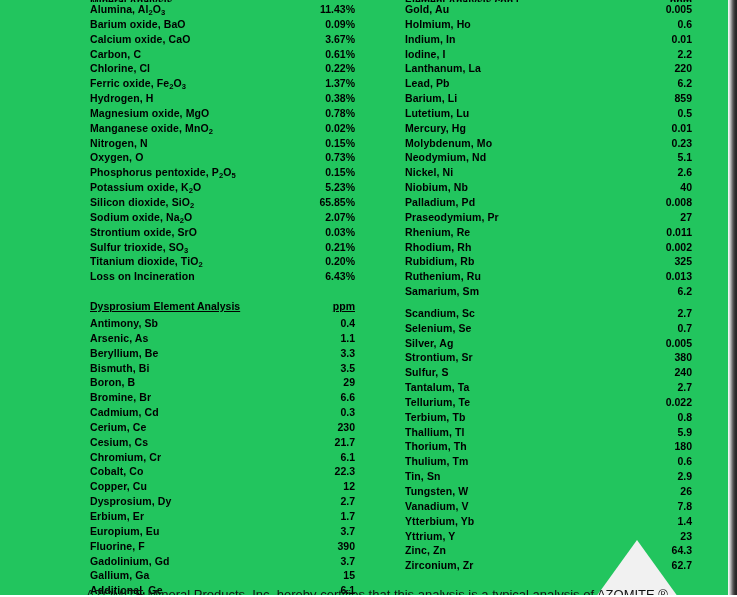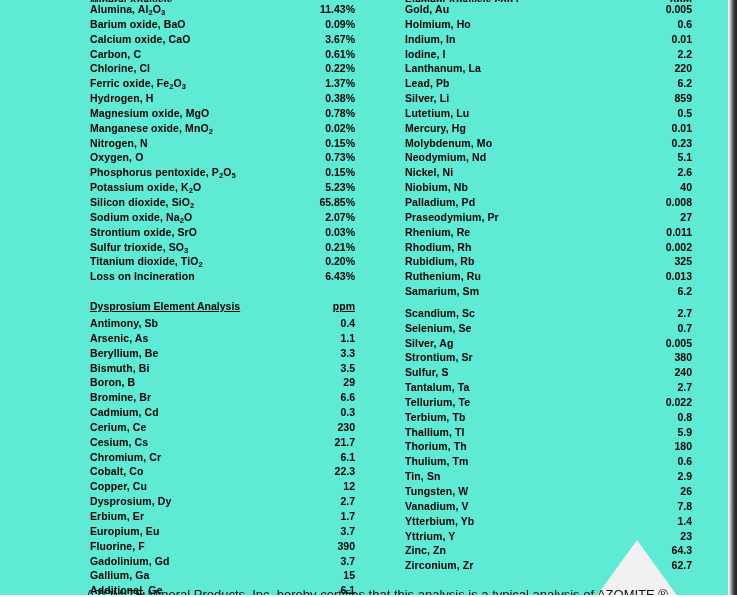--- a/index.html
+++ b/index.html
@@ -8,21 +8,21 @@
     padding: 0;
     background: #ffffff;
   }
   body {
     font-family: "Liberation Sans", "DejaVu Sans", sans-serif;
   }
   #page {
     position: relative;
     width: 737px;
     height: 597px;
-    background: #5eead4;
+    background: #22c55e;
     overflow: hidden;
     box-sizing: border-box;
   }
   
   #page-edge-right {
     position: absolute;
     top: 0;
     right: 0;
     width: 9px;
     height: 100%;
@@ -353,21 +353,21 @@
           </div>
           <div class="row">
             <span class="name">Lanthanum, La</span>
             <span class="value">220</span>
           </div>
           <div class="row">
             <span class="name">Lead, Pb</span>
             <span class="value">6.2</span>
           </div>
           <div class="row">
-            <span class="name">Silver, Li</span>
+            <span class="name">Barium, Li</span>
             <span class="value">859</span>
           </div>
           <div class="row">
             <span class="name">Lutetium, Lu</span>
             <span class="value">0.5</span>
           </div>
           <div class="row">
             <span class="name">Mercury, Hg</span>
             <span class="value">0.01</span>
           </div>

